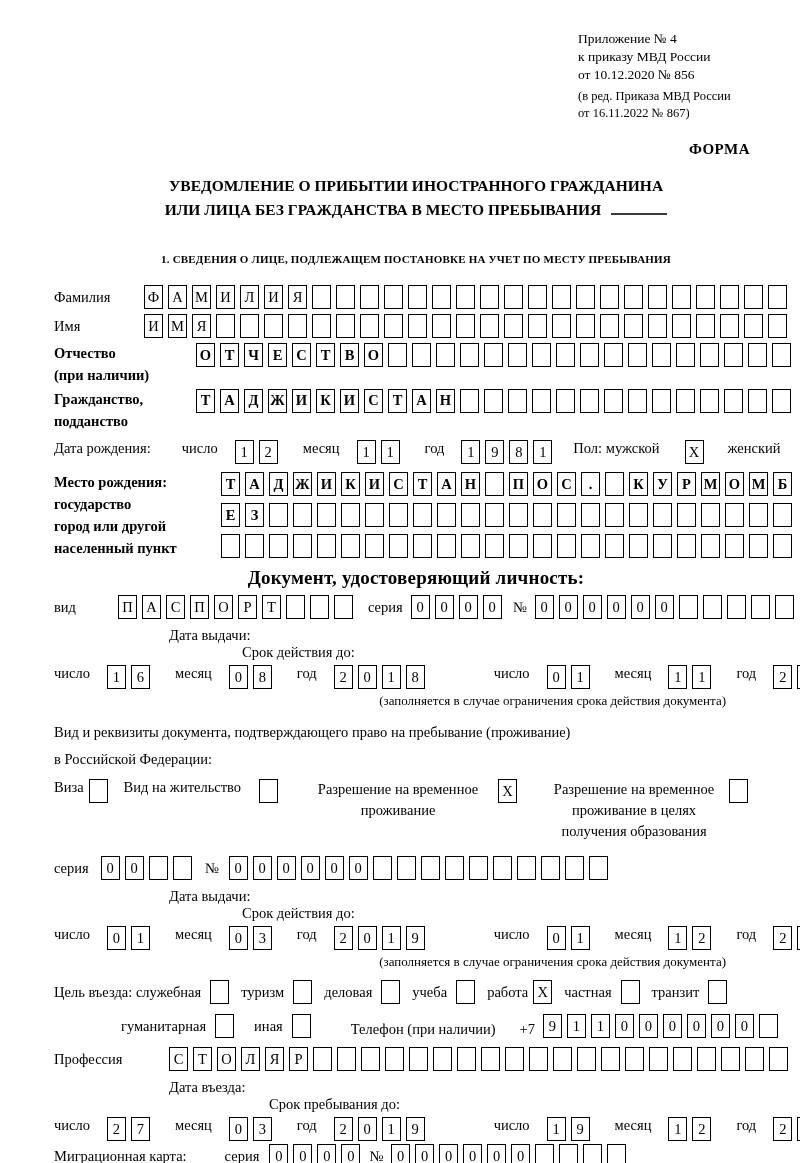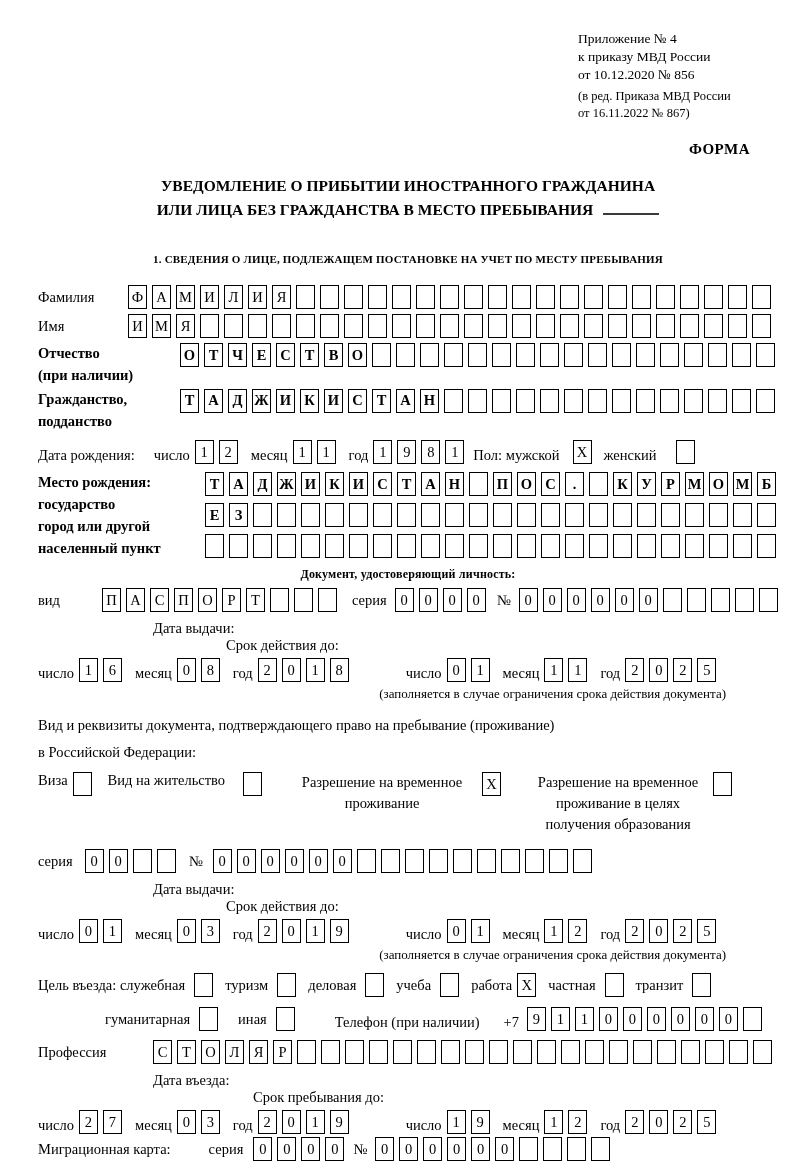--- a/index.html
+++ b/index.html
@@ -2,21 +2,21 @@
 <html><head>
 <meta charset="utf-8">
 <style>
   * { box-sizing: border-box; }
   html, body { margin: 0; padding: 0; background: #fff; }
   body {
     width: 800px; height: 1163px; overflow: hidden;
     font-family: "Liberation Serif", "DejaVu Serif", serif;
     color: #000;
   }
-  .page { position: relative; width: 788px; height: 1163px; padding: 30px 10px 0 38px; }
+  .page { position: relative; width: 788px; height: 1163px; padding: 30px 10px 0 54px; }
 
   
   .annex { margin-left: auto; width: 200px; font-size: 13.5px; line-height: 1.32; }
   .amendment { font-size: 12.5px; margin-top: 5px; line-height: 1.32; }
   .form-word { text-align: right; padding-right: 28px; font-weight: bold; font-size: 15px; margin-top: 20px; letter-spacing: .5px; }
 
   .title { text-align: center; font-weight: bold; font-size: 15.5px; line-height: 1.55; margin-top: 16px; }
   .title-underline { display: inline-block; width: 56px; height: 1.02em; border-bottom: 2.5px solid #3a3a3a; margin-left: 10px; }
 
   .section-heading { text-align: center; font-weight: bold; font-size: 11px; margin-top: 31px; letter-spacing: .2px; }
@@ -41,21 +41,21 @@
   .w142 { width: 142px; }
   .w167 { width: 167px; }
   .w64  { width: 64px;  flex: none; }
   .w115 { width: 115px; flex: none; }
   .w147 { width: 147px; }
 
   
   .date-heads { display: flex; font-size: 14.5px; margin-top: 8px; flex-direction: column; }
   .dh-left  { margin-left: 115px; }
   .dh-right { margin-left: 188px; }
-  .date-row { display: flex; align-items: flex-end; margin-top: 4px; }
+  .date-row { display: flex; align-items: flex-start; margin-top: 4px; gap: 12px; }
   .date-row .lbl { margin-right: 5px; }
   .dgap { margin-left: 8px; }
   .rgroup { margin-left: 52px; }
   .note { font-size: 13px; text-align: right; padding-right: 52px; margin-top: 4px; }
 
   .intro { font-size: 14.5px; margin-top: 10px; line-height: 1.85; }
 
   .opts-row { display: flex; align-items: flex-start; margin-top: 6px; font-size: 14.5px; }
   .opt-center { text-align: center; line-height: 1.45; }
   .o3 { width: 196px; margin-left: 22px; }
@@ -332,21 +332,21 @@
           <span class="cell"></span>
           <span class="cell"></span>
           <span class="cell"></span>
           <span class="cell"></span>
           <span class="cell"></span>
           <span class="cell"></span>
         </span>
     </div>
   </div>
 
-  <div class="section-heading" style="margin-top:2px; font-size:12px">Документ, удостоверяющий личность:</div>
+  <div class="section-heading" style="margin-top:2px; font-size:19px">Документ, удостоверяющий личность:</div>
 
   <div class="row" style="margin-top:6px">
     <span class="lbl w64">вид</span>
     <span class="cells">
         <span class="cell">П</span>
         <span class="cell">А</span>
         <span class="cell">С</span>
         <span class="cell">П</span>
         <span class="cell">О</span>
         <span class="cell">Р</span>

